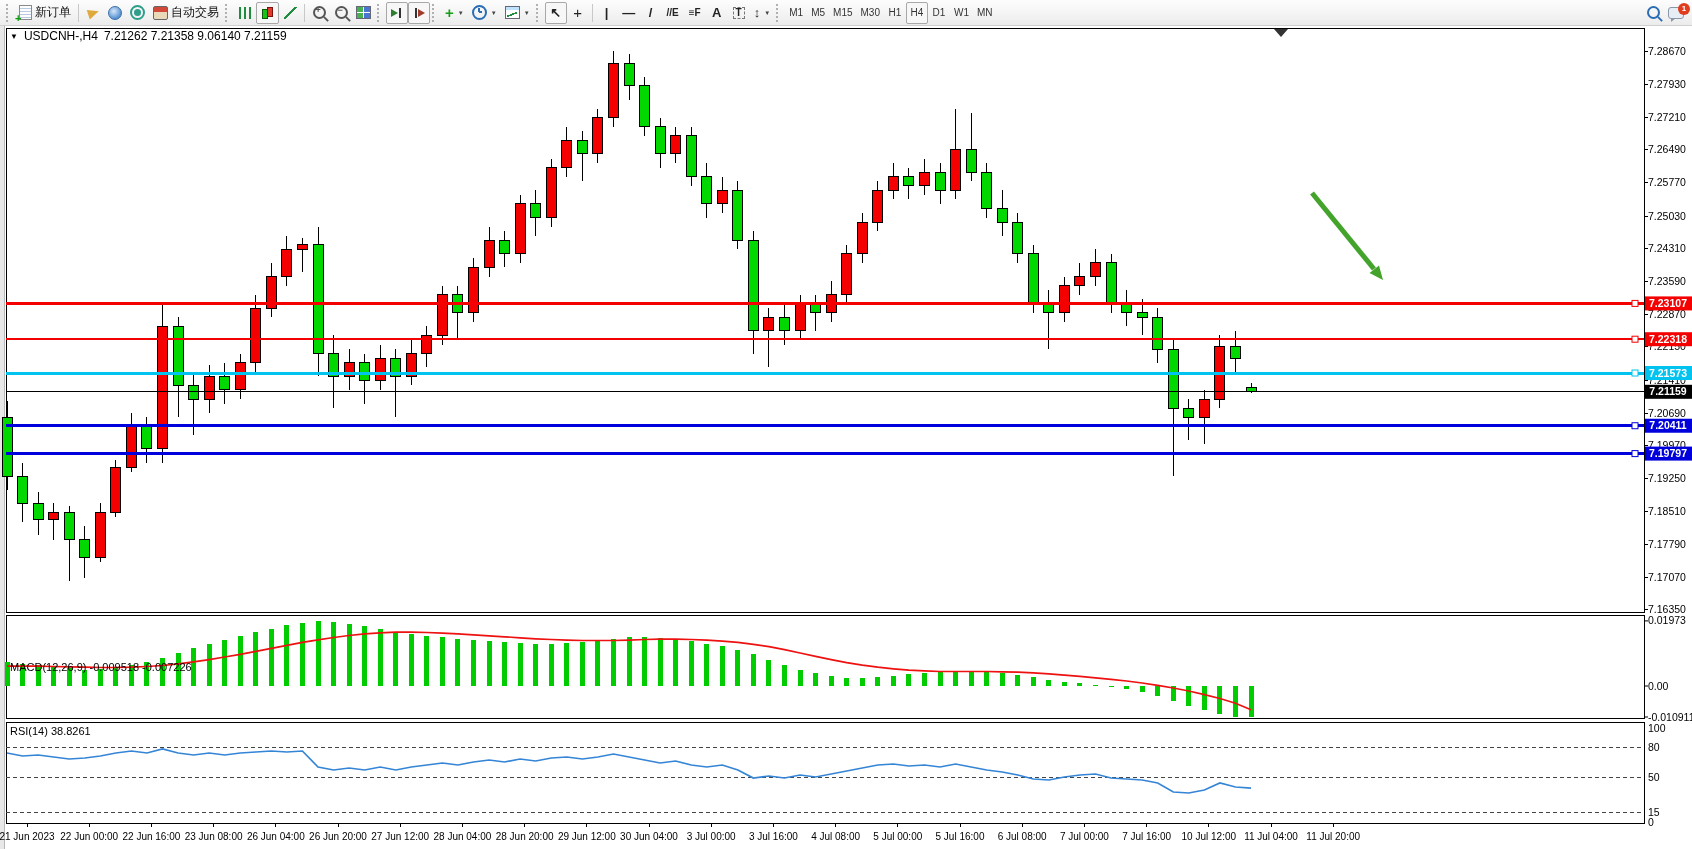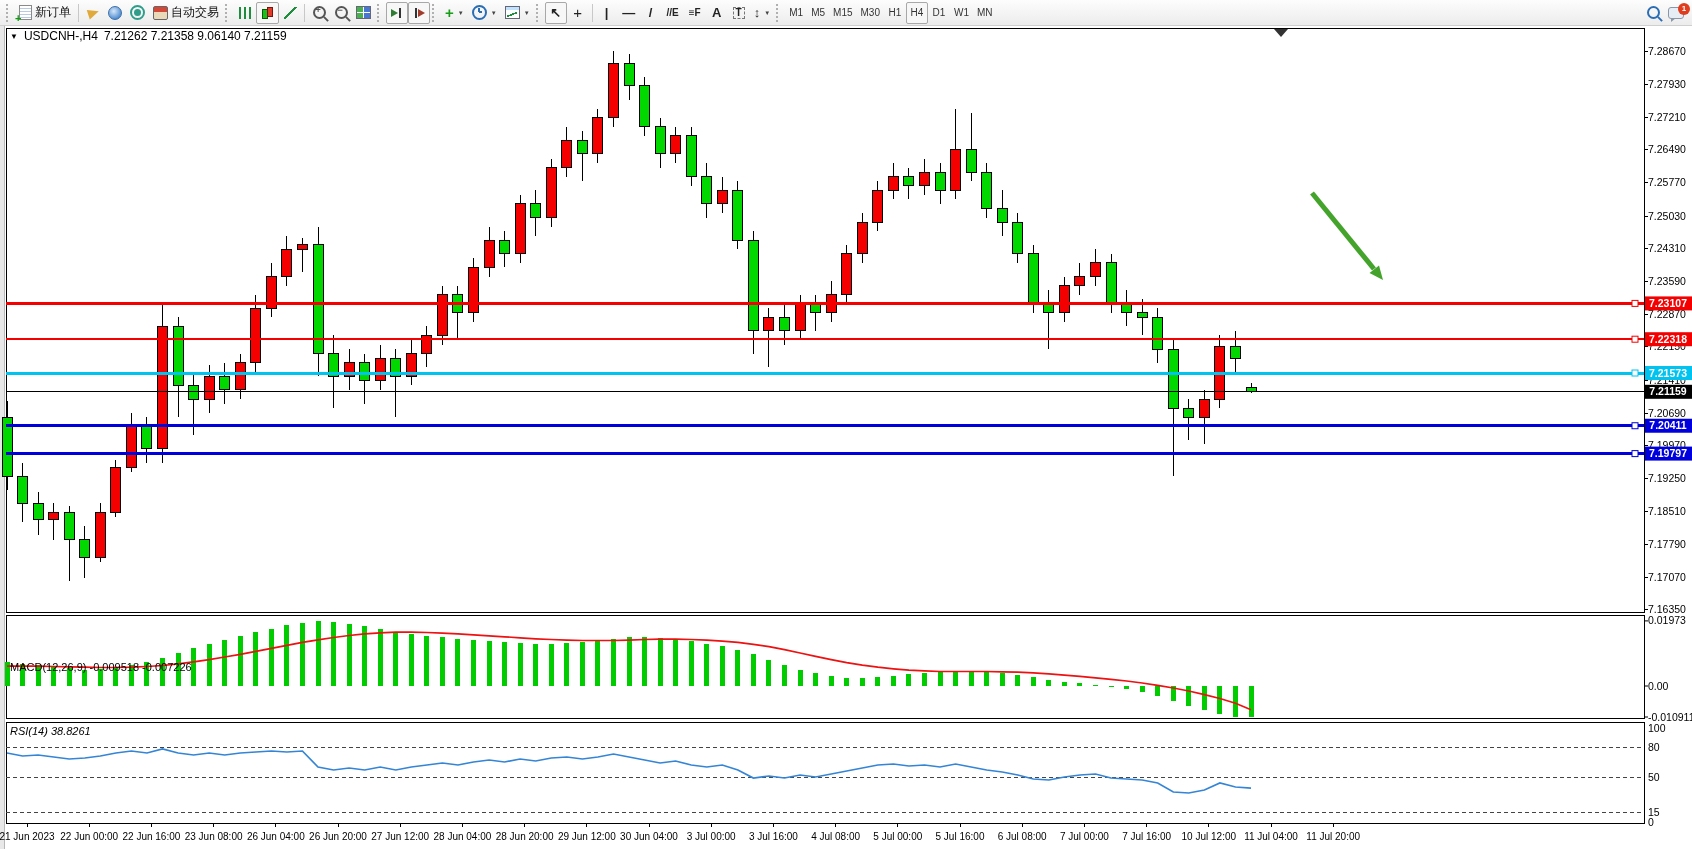--- a/index.html
+++ b/index.html
@@ -66,21 +66,21 @@
 
   
   .chart-area{position:absolute;top:26px;left:0;width:1692px;height:823px;background:#fff;}
   .chart-area::before{content:"";position:absolute;left:0;top:0;bottom:0;width:4px;background:#e8e8e8;border-right:1px solid #b8b8b8;}
   #cs{position:absolute;left:0;top:0;}
   svg text{font-family:"Liberation Sans",sans-serif;}
   .chart-title{position:absolute;left:10px;top:3px;font-size:12px;color:#000;display:flex;align-items:center;gap:6px;}
   .chart-title .tri{font-size:8px;}
   .ind-label{position:absolute;left:10px;font-size:11px;color:#000;}
   #macd-label{top:591px;margin-top:44px;}
-  #rsi-label{top:699px;font-style:italic;}
+  #rsi-label{top:699px;}
 </style>
 </head>
 <body>
 
 <div class="app">
   <div class="toolbar" id="toolbar">
       <span class="grip"></span>
       <span class="tb">
         <span class="ic doc-plus-icon"></span>
         <span class="tb-label">新订单</span>

